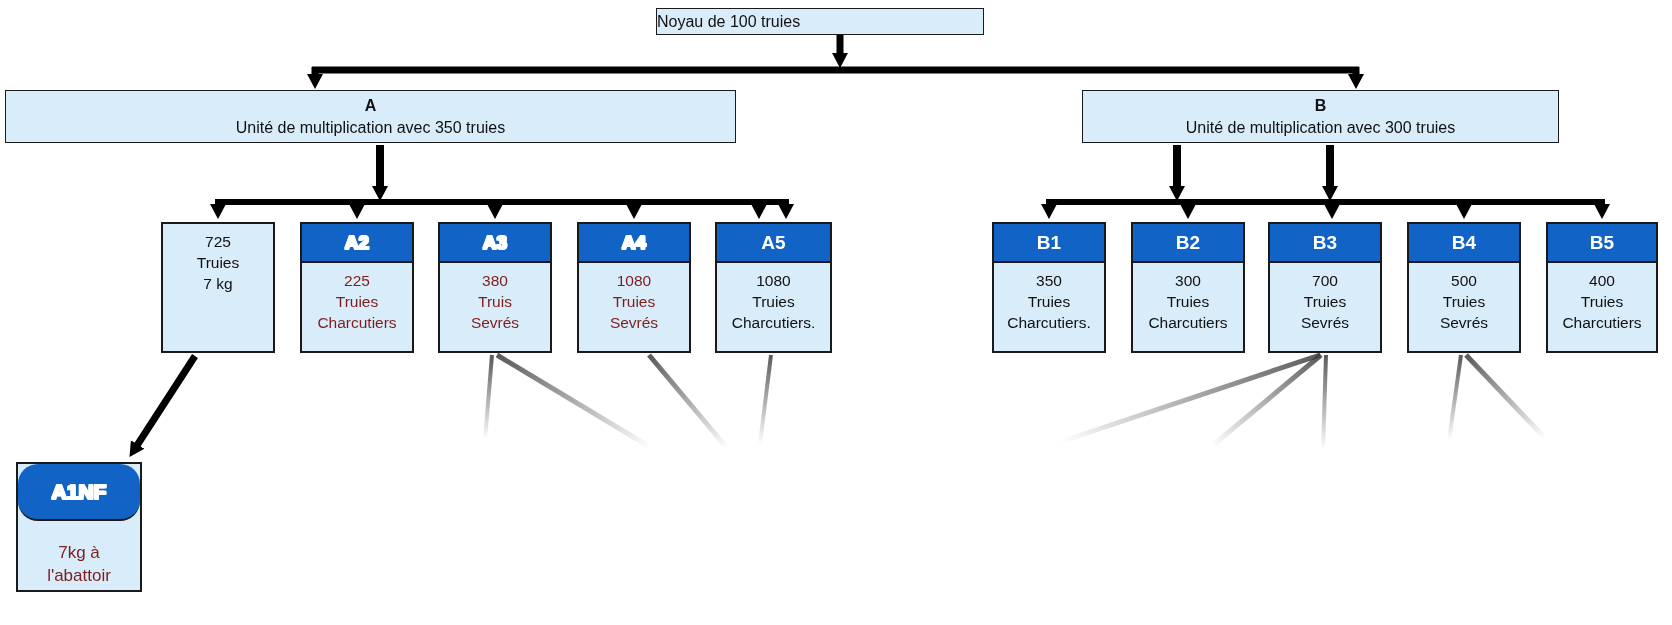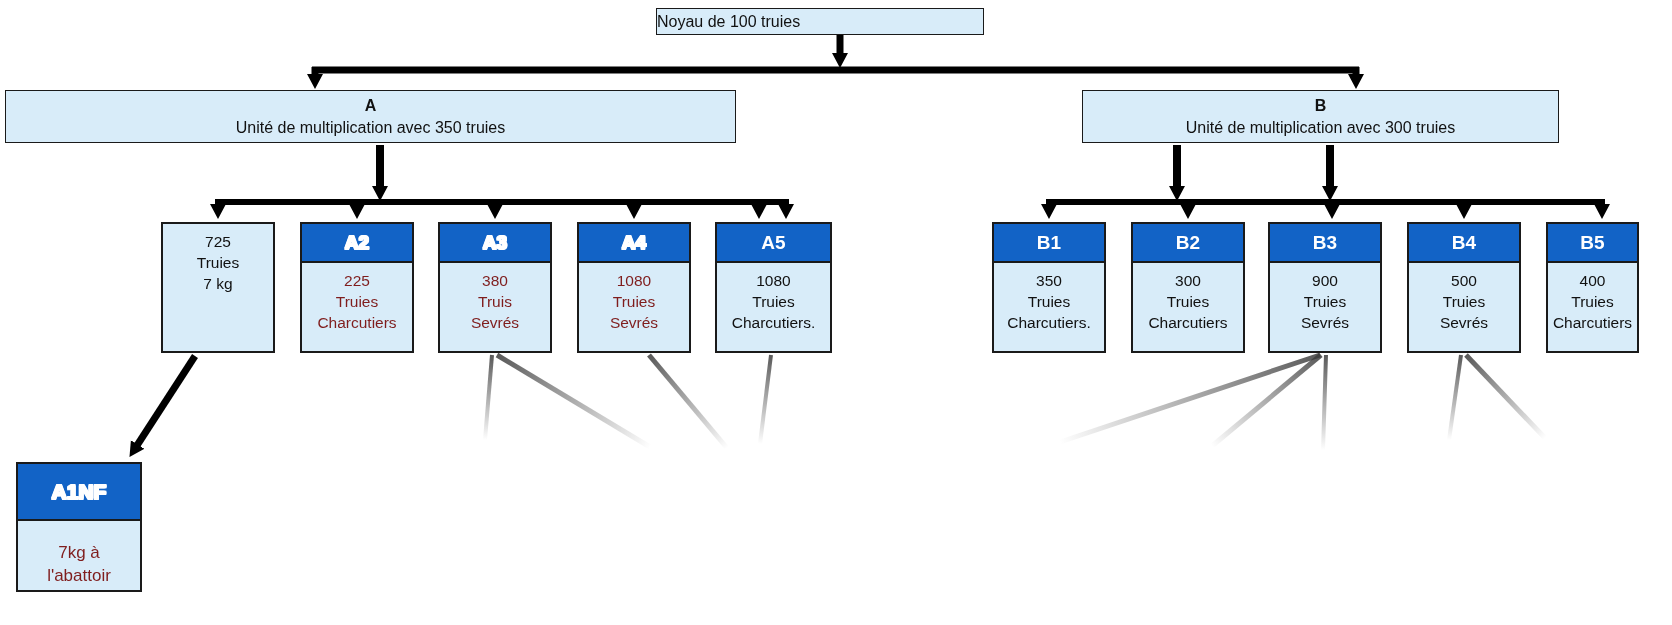--- a/index.html
+++ b/index.html
@@ -15,21 +15,21 @@
   .unit-title{font-weight:bold;}
   .child{top:222px;width:114px;height:131px;}
   .child-header{height:37px;background:#1263C6;border-bottom:2px solid #1a1a1a;
                 display:flex;align-items:center;justify-content:center;
                 color:#fff;font-weight:bold;font-size:19px;}
   .child-body{font-size:15.5px;line-height:21px;text-align:center;padding-top:7px;}
   .red-text{color:#7f1d1d;}
   .outline-red{color:#ffffff;text-shadow:-1px -1px 0 #fff,1px -1px 0 #fff,-1px 1px 0 #fff,1px 1px 0 #fff,0 1px 0 #fff,0 -1px 0 #fff,1px 0 0 #fff,-1px 0 0 #fff;}
   .leaf-box{left:16px;top:462px;width:126px;height:130px;}
   .leaf-header{height:55px;background:#1263C6;border-bottom:2px solid #1a1a1a;
-               display:flex;align-items:center;justify-content:center;font-weight:bold;font-size:21px;}
+               display:flex;align-items:center;justify-content:center;font-weight:bold;font-size:21px;border-radius:20px;}
   .leaf-body{font-size:17px;line-height:23px;text-align:center;padding-top:20px;}
 </style>
 </head>
 <body>
 
 <div id="canvas">
 
   <svg class="connectors" width="1672" height="625" viewBox="0 0 1672 625">
     <defs>
       <marker id="ah" markerUnits="userSpaceOnUse" markerWidth="22" markerHeight="20" refX="3" refY="8" orient="auto">
@@ -195,38 +195,38 @@
       <div>Truies</div>
       <div>Charcutiers</div>
     </div>
   </div>
 
   <div class="box child" style="left:1268px">
     <div class="child-header">
         <span>B3</span>
       </div>
     <div class="child-body">
-      <div>900</div>
+      <div>700</div>
       <div>Truies</div>
       <div>Sevrés</div>
     </div>
   </div>
 
   <div class="box child" style="left:1407px">
     <div class="child-header">
         <span>B4</span>
       </div>
     <div class="child-body">
       <div>500</div>
       <div>Truies</div>
       <div>Sevrés</div>
     </div>
   </div>
 
-  <div class="box child" style="left:1546px;width:93px">
+  <div class="box child" style="left:1546px;width:112px">
     <div class="child-header">
         <span>B5</span>
       </div>
     <div class="child-body">
       <div>400</div>
       <div>Truies</div>
       <div>Charcutiers</div>
     </div>
   </div>
 

